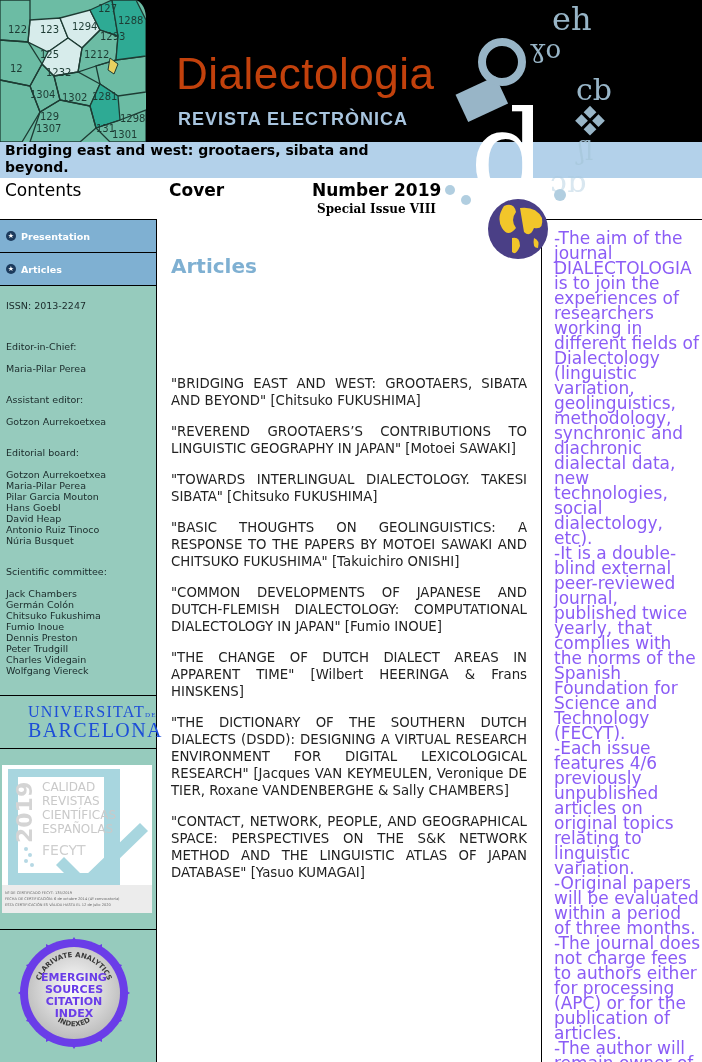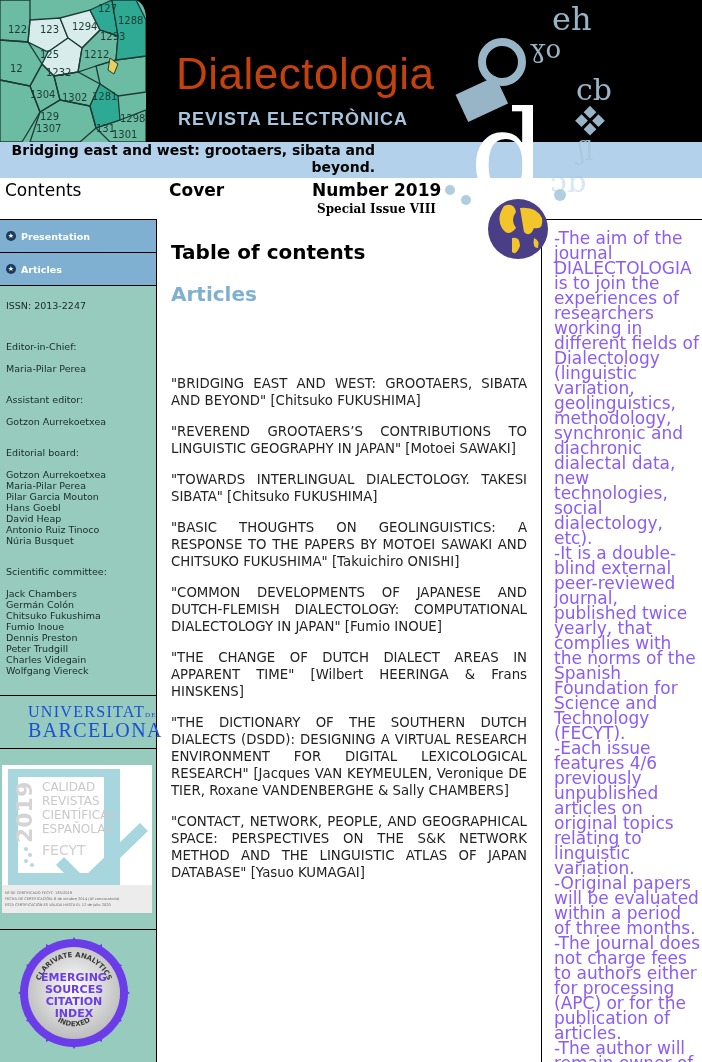--- a/index.html
+++ b/index.html
@@ -6,21 +6,21 @@
   body { width:702px; height:1062px; overflow:hidden; background:#fff; position:relative; font-family:"DejaVu Sans", sans-serif; color:#000; }
 
   
   .header { position:absolute; left:0; top:0; width:702px; height:142px; background:#000; overflow:hidden; }
   .map-deco { position:absolute; left:0; top:0; width:146px; height:142px; overflow:hidden; border-bottom-right-radius:0; }
   .brand-title { position:absolute; left:176px; top:52px; color:#c2410c; font-family:"Liberation Sans", sans-serif; font-size:44px; font-weight:normal; letter-spacing:0.5px; line-height:1; }
   .brand-sub { position:absolute; left:178px; top:110px; color:#a8c5df; font-family:"Liberation Sans", sans-serif; font-size:18px; font-weight:bold; letter-spacing:1px; line-height:1; }
   .letters-deco { position:absolute; left:440px; top:0; width:200px; height:230px; z-index:3; pointer-events:none; }
 
   .band { position:absolute; left:0; top:142px; width:702px; height:36px; background:#b3d1ea; }
-  .band-title { position:absolute; left:5px; top:142px; width:370px; font-size:14px; font-weight:bold; line-height:17px; color:#000; z-index:4;text-align:right; }
+  .band-title { position:absolute; left:5px; top:142px; width:370px; font-size:14px; font-weight:bold; line-height:17px; color:#000; z-index:4; }
   .nav-contents { position:absolute; left:5px; top:180px; font-size:17px; font-weight:normal; }
   .nav-cover { position:absolute; left:169px; top:180px; font-size:17px; font-weight:bold; }
   .nav-number { position:absolute; left:312px; top:180px; font-size:17px; font-weight:bold; }
   .nav-special { position:absolute; left:317px; top:202px; font-size:12px; font-weight:bold; font-family:"DejaVu Serif", serif; }
 
   
   .sidebar { position:absolute; left:0; top:219px; width:156px; height:843px; background:#96cbbd; border-right:1px solid #000; border-top:1px solid #000; }
   .side-nav { background:#7fb0d2; height:32px; border-bottom:1px solid #000; display:flex; align-items:center; padding-left:6px; color:#fff; font-size:9.5px; font-weight:bold; cursor:pointer; }
   .side-nav .star { width:10px; height:10px; border-radius:50%; background:#1c3a5c; color:#fff; font-size:7px; line-height:10px; text-align:center; margin-right:5px; }
   .side-info { padding:14px 6px 0 6px; font-size:9.5px; color:#1a2a2a; line-height:11px; }
@@ -258,21 +258,20 @@
       <text x="56" y="68">CITATION</text>
       <text x="56" y="80">INDEX</text>
     </g>
     <text font-family="DejaVu Sans, sans-serif" font-size="7" font-weight="bold" fill="#3a3a3a">
       <textPath href="#arcBot" startOffset="50%" text-anchor="middle">INDEXED</textPath>
     </text>
   </svg>
 </div>
 
 <div class="main">
-  <h1>Table of contents</h1>
   <h2>Articles</h2>
 </div>
 <div class="articles">
   <div class="article">"BRIDGING EAST AND WEST: GROOTAERS, SIBATA AND BEYOND"  [Chitsuko FUKUSHIMA]</div>
   <div class="article">"REVEREND GROOTAERS’S CONTRIBUTIONS TO LINGUISTIC GEOGRAPHY IN JAPAN"  [Motoei SAWAKI]</div>
   <div class="article">"TOWARDS INTERLINGUAL DIALECTOLOGY. TAKESI SIBATA"  [Chitsuko FUKUSHIMA]</div>
   <div class="article">"BASIC THOUGHTS ON GEOLINGUISTICS: A RESPONSE TO THE PAPERS BY MOTOEI SAWAKI AND CHITSUKO FUKUSHIMA"  [Takuichiro ONISHI]</div>
   <div class="article">"COMMON DEVELOPMENTS OF JAPANESE AND DUTCH-FLEMISH DIALECTOLOGY: COMPUTATIONAL DIALECTOLOGY IN JAPAN"  [Fumio INOUE]</div>
   <div class="article">"THE CHANGE OF DUTCH DIALECT AREAS IN APPARENT TIME"  [Wilbert HEERINGA &amp; Frans HINSKENS]</div>
   <div class="article">"THE DICTIONARY OF THE SOUTHERN DUTCH DIALECTS (DSDD): DESIGNING A VIRTUAL RESEARCH ENVIRONMENT FOR DIGITAL LEXICOLOGICAL RESEARCH"  [Jacques VAN KEYMEULEN, Veronique DE TIER, Roxane VANDENBERGHE &amp; Sally CHAMBERS]</div>

